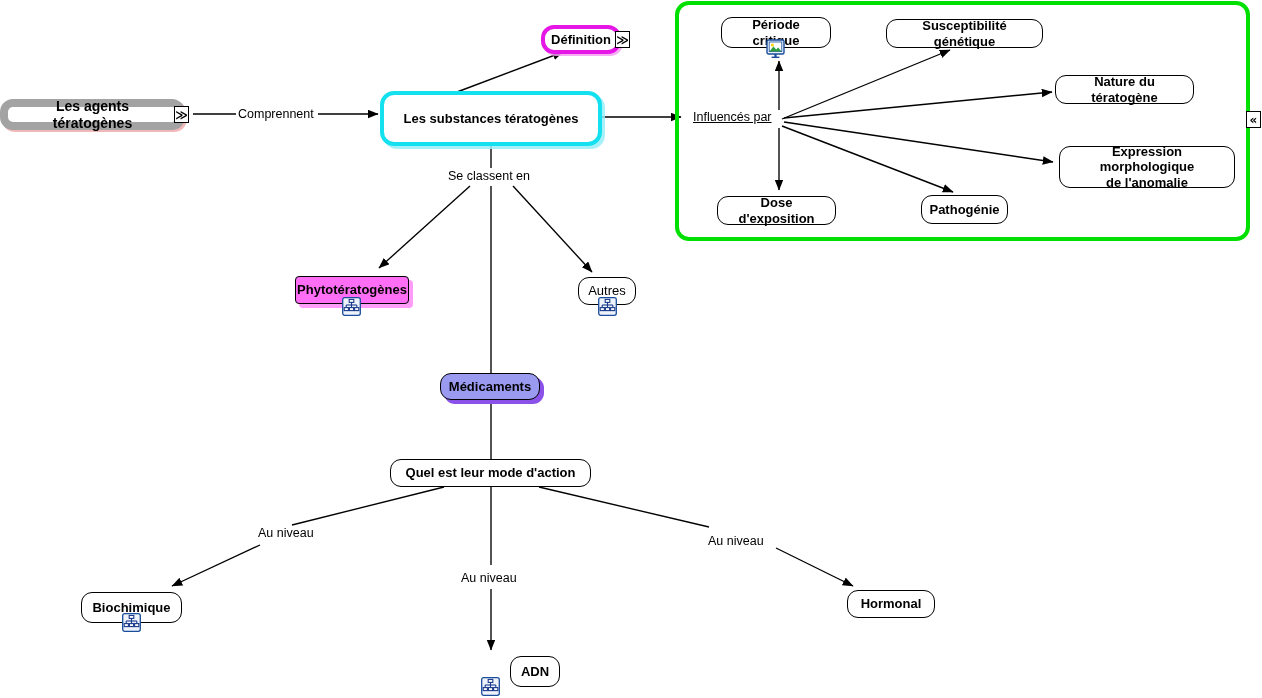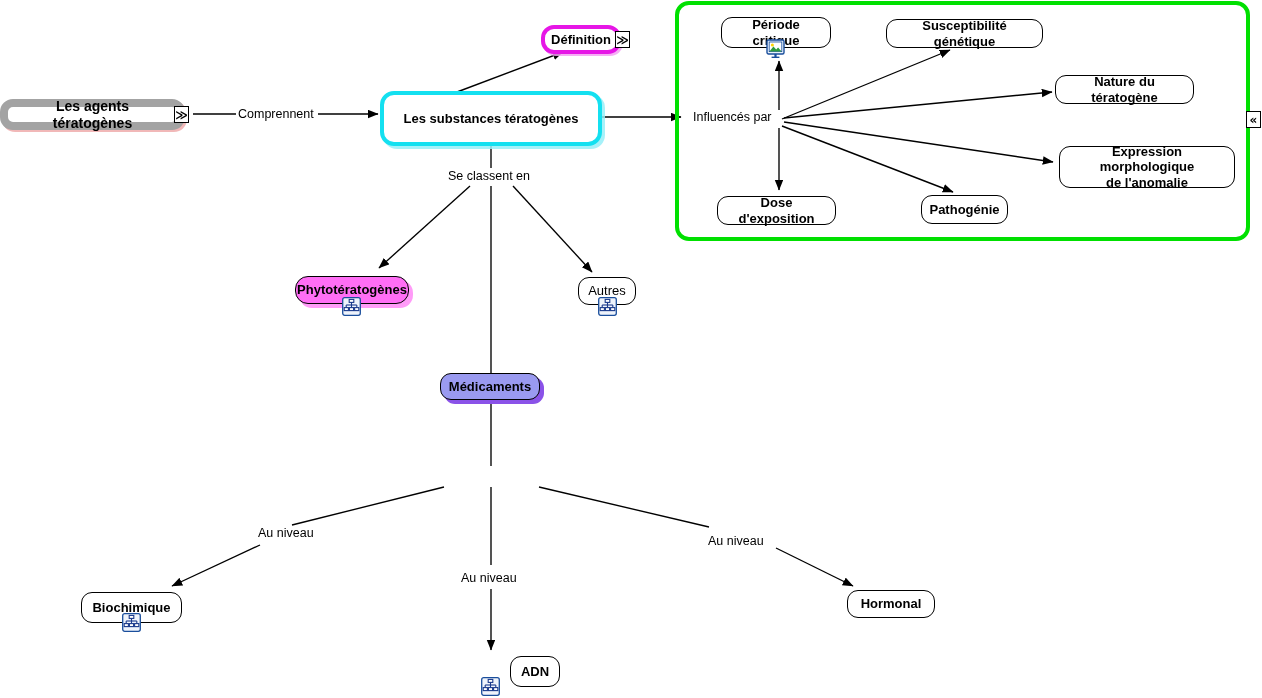--- a/index.html
+++ b/index.html
@@ -77,21 +77,21 @@
   
   .node.magenta-outline {
     border: 4px solid #e616e6;
     border-radius: 13px;
     box-shadow: 2px 2px 0 rgba(243,160,243,0.85);
   }
   
   .node.magenta-fill {
     background: #ff6ef5;
     border: 1.6px solid #000000;
-    border-radius: 13px;
+    border-radius: 4px;
     box-shadow: 4px 4px 0 rgba(255,150,248,0.95);
   }
   
   .node.purple-fill {
     background: #9a9af0;
     border: 1.6px solid #000000;
     border-radius: 11px;
     box-shadow: 4px 4px 0 #8a52e8;
   }
 
@@ -192,21 +192,21 @@
 
   <div class="node cyan" style="left:380px; top:91px; width:222px; height:55px;">
     <span>Les substances tératogènes</span>
   </div>
 
   <div class="node magenta-outline" style="left:541px; top:25px; width:80px; height:29px;text-align:center;">
     <span>Définition</span>
   </div>
   <div class="chev-badge" style="left:615px; top:31px;">≫</div>
 
-  <div class="edge-label" style="left:691px; top:110px;">Influencés par</div>
+  <div class="edge-label" style="left:691px; top:110px;text-decoration:underline;">Influencés par</div>
 
   <div class="node" style="left:721px; top:17px; width:110px; height:31px;">
     <span>Période critique</span>
   </div>
   <div class="res-icon" style="left:766px; top:39px;">
     <svg width="19" height="19" viewBox="0 0 19 19">
       <rect x="1" y="1" width="17" height="14" rx="1.5" fill="#e8f0fb" stroke="#1a4e9c" stroke-width="1.4"></rect>
       <rect x="3.2" y="3" width="12.6" height="9.6" fill="#ffffff" stroke="#1a4e9c" stroke-width="0.8"></rect>
       <circle cx="6.4" cy="5.9" r="1.5" fill="#ffd400"></circle>
       <path d="M3.4 12.4 L7.4 7.6 L10.2 10.4 L12.1 8.6 L15.6 12.4 Z" fill="#2e9b3e"></path>
@@ -265,20 +265,23 @@
       <rect x="2.2" y="10.6" width="4.2" height="3" fill="#ffffff" stroke="#1a3a8c" stroke-width="1.1"></rect>
       <rect x="7.4" y="10.6" width="4.2" height="3" fill="#ffffff" stroke="#1a3a8c" stroke-width="1.1"></rect>
       <rect x="12.6" y="10.6" width="4.2" height="3" fill="#ffffff" stroke="#1a3a8c" stroke-width="1.1"></rect>
     </svg>
   </div>
 
   <div class="node purple-fill" style="left:440px; top:373px; width:100px; height:27px;">
     <span>Médicaments</span>
   </div>
 
+  <div class="node" style="left:390px; top:459px; width:201px; height:28px;">
+    <span>Quel est leur mode d'action</span>
+  </div>
 
   <div class="node" style="left:81px; top:592px; width:101px; height:31px;">
     <span>Biochimique</span>
   </div>
   <div class="res-icon" style="left:122px; top:613px;">
     <svg width="19" height="19" viewBox="0 0 19 19">
       <rect x="0.7" y="0.7" width="17.6" height="17.6" rx="2" fill="#eef3fb" stroke="#1a4e9c" stroke-width="1.3"></rect>
       <rect x="7.2" y="2.4" width="4.6" height="3" fill="#ffffff" stroke="#1a3a8c" stroke-width="1.1"></rect>
       <path d="M9.5 5.4 L9.5 8" stroke="#1a3a8c" stroke-width="1.1" fill="none"></path>
       <path d="M4.2 8 L14.8 8" stroke="#1a3a8c" stroke-width="1.1" fill="none"></path>

